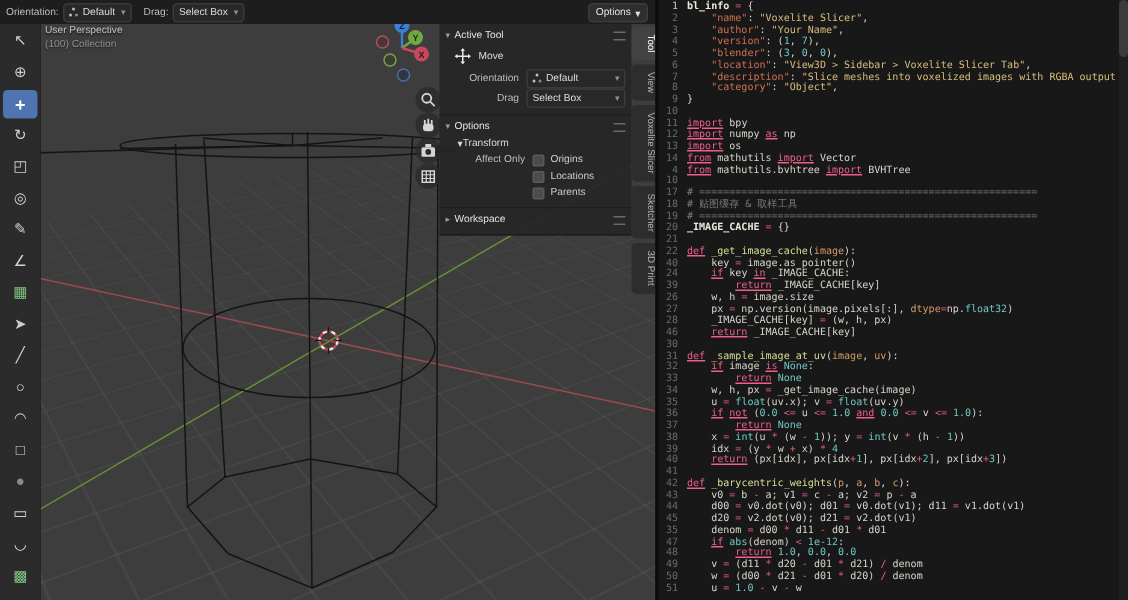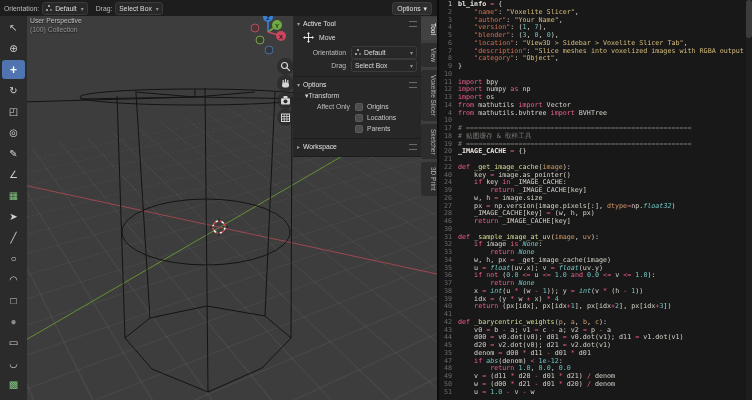--- a/index.html
+++ b/index.html
@@ -71,23 +71,23 @@
   
   .editor{position:absolute;left:437px;top:0;width:315px;height:400px;background:#181818;
           border-left:2px solid #0c0c0c;box-sizing:border-box;overflow:hidden;z-index:6;}
   .code-wrap{position:absolute;left:0;top:1px;width:100%;}
   .code-row{display:flex;height:7.76px;line-height:7.76px;white-space:pre;
             font-family:"DejaVu Sans Mono","Liberation Mono",monospace;font-size:6.7px;}
   .ln{width:13px;text-align:right;color:#6b6b6b;flex:none;margin-right:6px;}
   .ln-active{color:#cccccc;}
   .code-text{white-space:pre;}
   .tk-d{color:#d8d4ca;} .tk-v{color:#ece9df;font-weight:bold;}
-  .tk-k{color:#ee5f8b;} .tk-o{color:#ee5f8b;}
+  .tk-k{color:#ee5f8b;text-decoration:underline;} .tk-o{color:#ee5f8b;}
   .tk-s{color:#d6bd7e;} .tk-key{color:#cf6f50;}
-  .tk-n{color:#6fc7c5;} .tk-b{color:#6fc7c5;font-style:italic;}
+  .tk-n{color:#6fc7c5;} .tk-b{color:#6fc7c5;}
   .tk-f{color:#dade93;} .tk-p{color:#d19a66;}
   .tk-c{color:#7c7c76;}
   .scrollbar{position:absolute;right:0;top:0;width:6px;height:400px;background:#1e1e1e;}
   .scroll-thumb{position:absolute;right:0;top:0;width:6px;height:38px;background:#3c3c3c;border-radius:3px;}
 </style>
 </head>
 <body>
 
 <div id="app">
 

